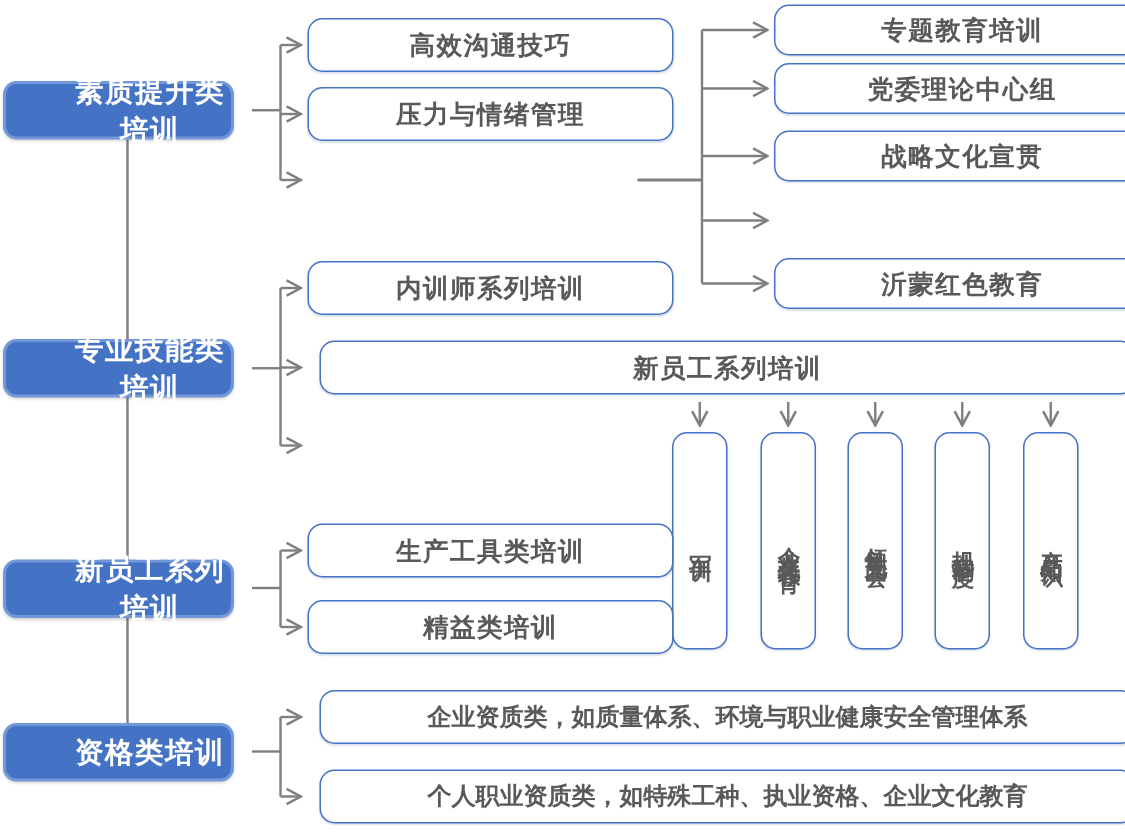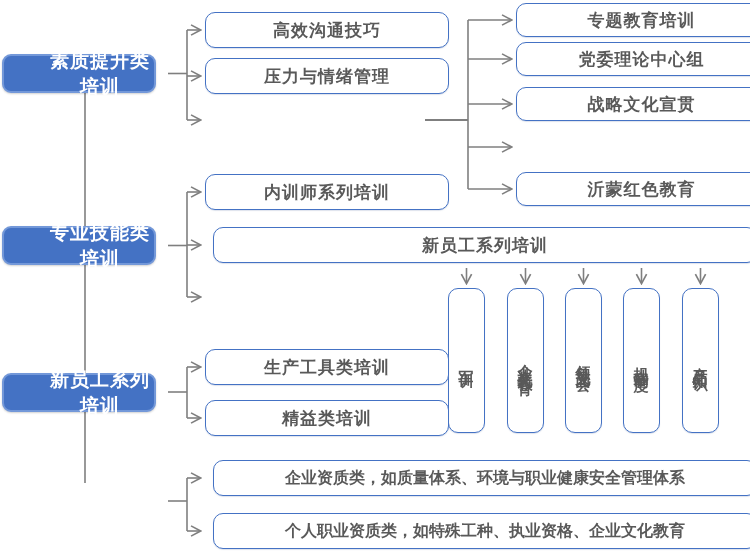--- a/index.html
+++ b/index.html
@@ -114,20 +114,21 @@
         <path d="M583.5,268 V283" marker-end="url(#arr)"></path>
         <path d="M641.5,268 V283" marker-end="url(#arr)"></path>
         <path d="M700.5,268 V283" marker-end="url(#arr)"></path>
       </g>
     </g>
   </svg>
 
   <div class="box cat" style="top:54px">素质提升类培训</div>
   <div class="box cat" style="top:226px">专业技能类培训</div>
   <div class="box cat" style="top:373px">新员工系列培训</div>
+  <div class="box cat" style="top:482px">资格类培训</div>
 
   <div class="box child mid" style="top:12px">高效沟通技巧</div>
   <div class="box child mid" style="top:58px">压力与情绪管理</div>
 
   <div class="box child right-col" style="top:3px">专题教育培训</div>
   <div class="box child right-col" style="top:42px">党委理论中心组</div>
   <div class="box child right-col" style="top:87px">战略文化宣贯</div>
   <div class="box child mid" style="top:174px">内训师系列培训</div>
 
   <div class="box child right-col" style="top:172px">沂蒙红色教育</div>

